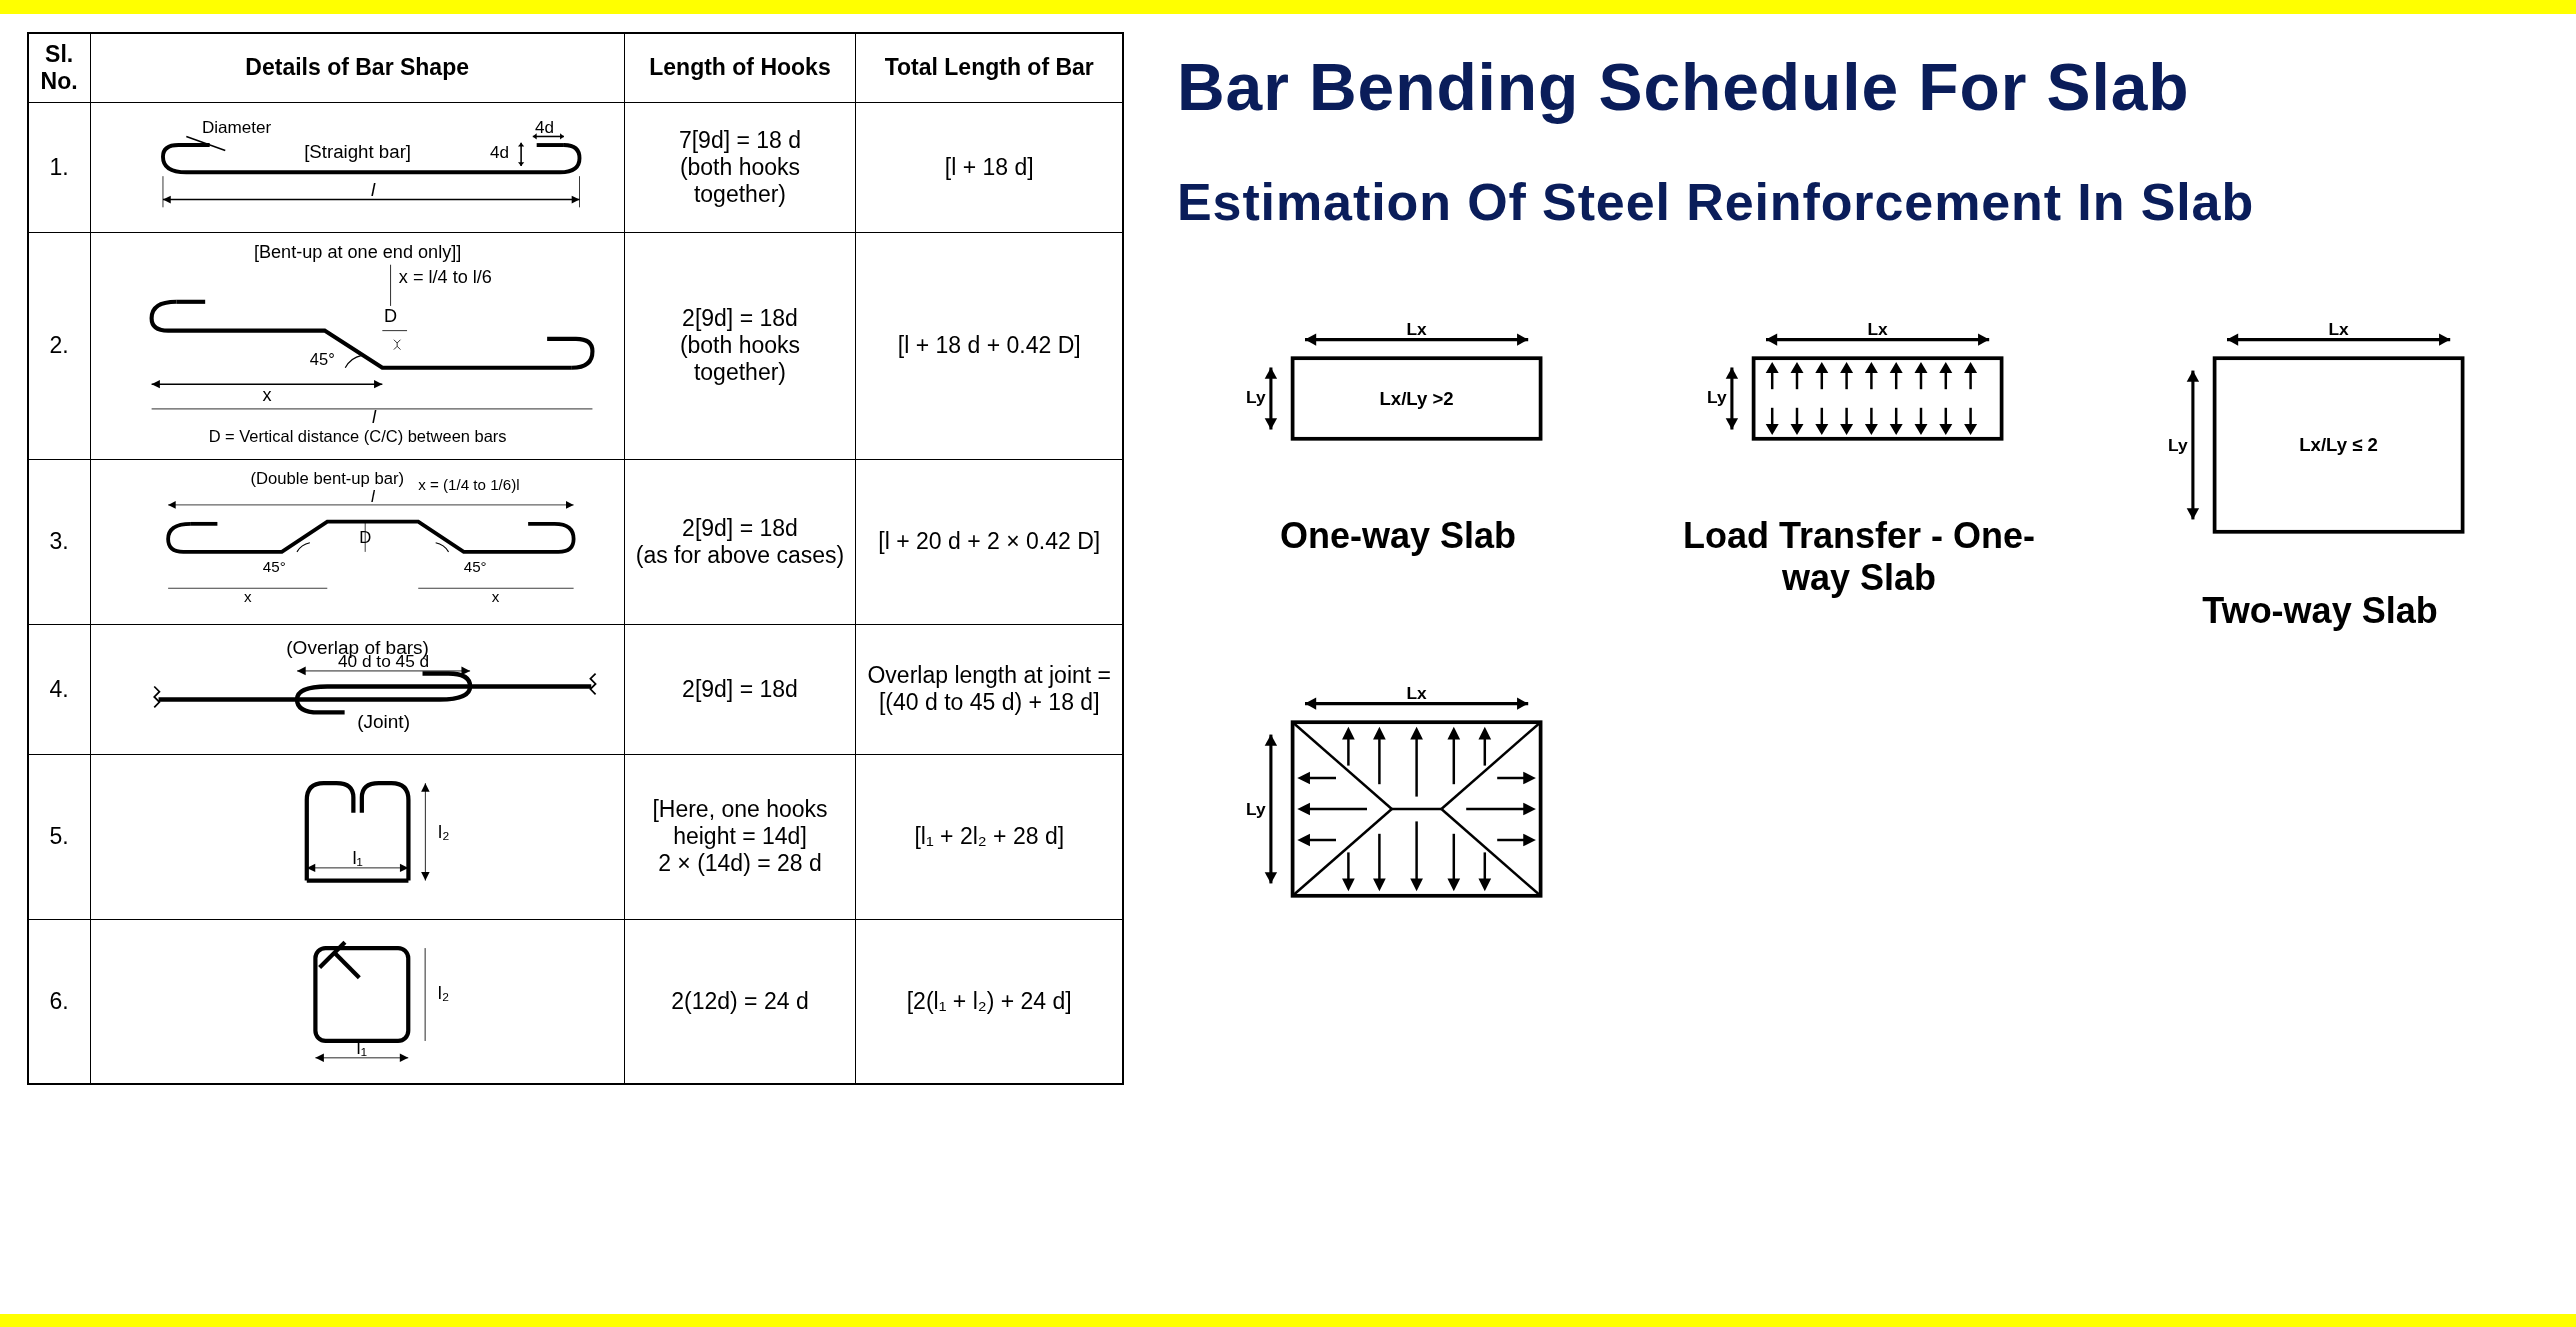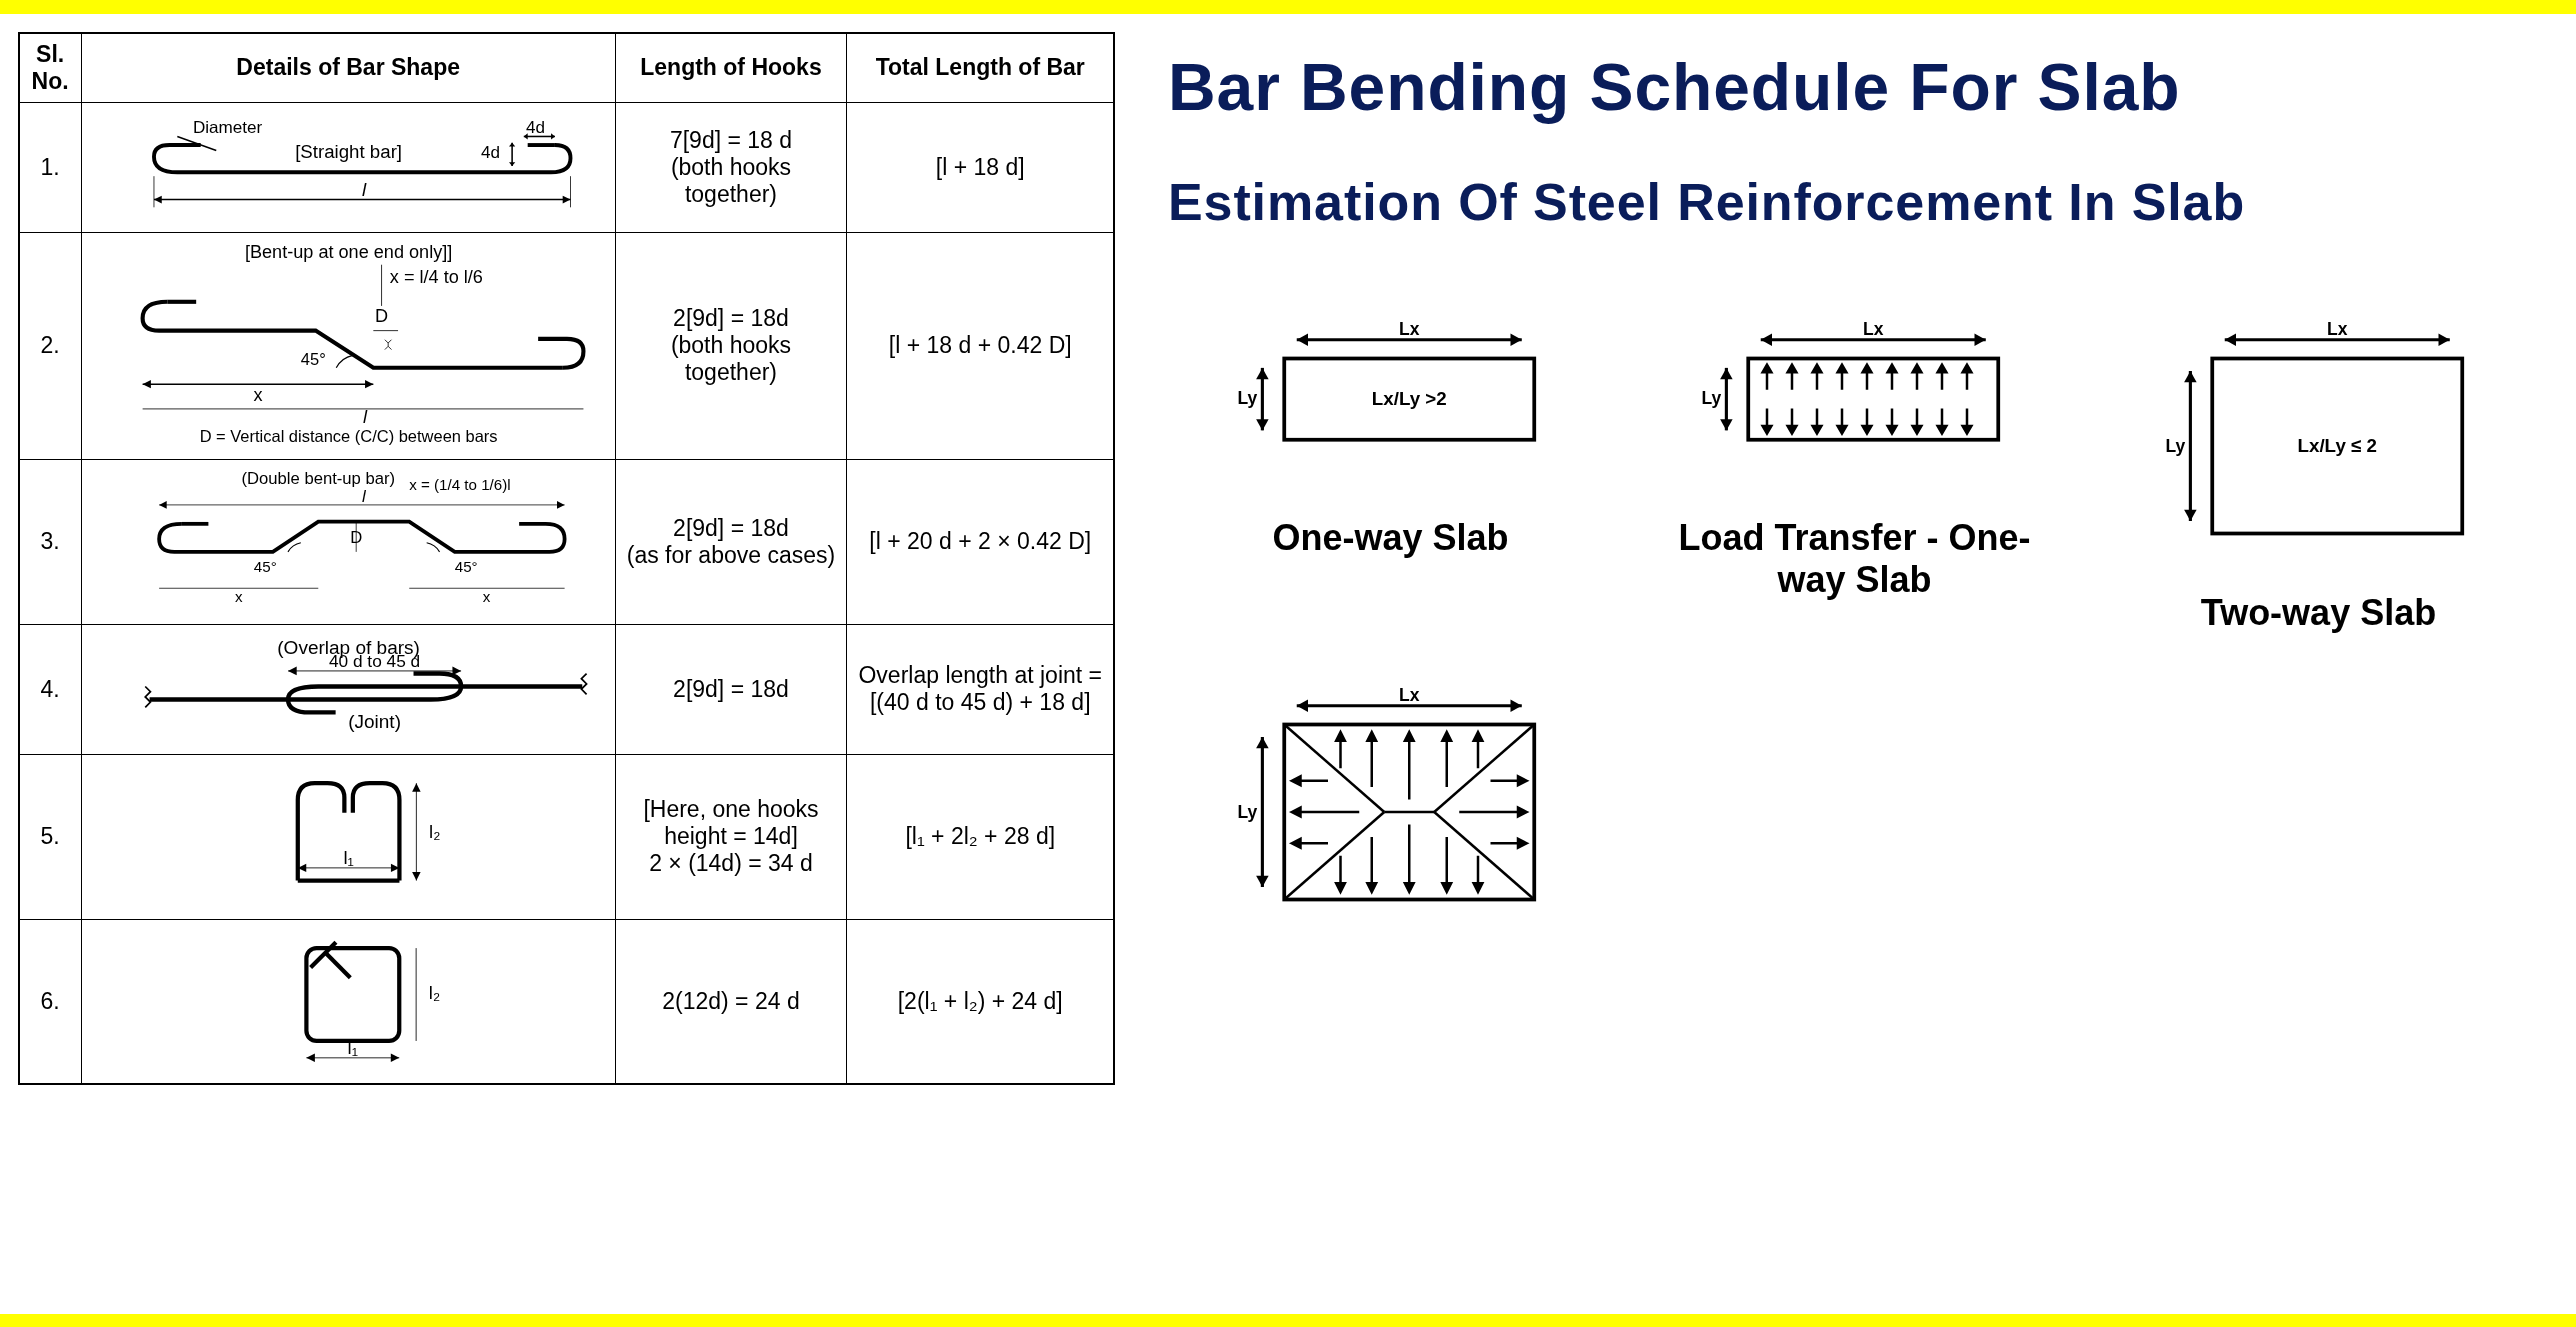--- a/index.html
+++ b/index.html
@@ -5,21 +5,21 @@
 * { box-sizing: border-box; margin: 0; padding: 0; }
 body {
   font-family: Arial, sans-serif;
   background: #fff;
   width: 2576px;
   height: 1328px;
   position: relative;
   border-top: 14px solid #ffff00;
   border-bottom: 14px solid #ffff00;
 }
-.container { display: flex; height: 100%; }
+.container { display: flex; height: 100%; padding-left: 9px; }
 .left-panel { width: 1133px; padding: 17.7px; }
 .right-panel { flex: 1; padding: 17.7px 35px; }
 .bbs-table { width: 100%; border-collapse: collapse; border: 2.7px solid #000; }
 .bbs-table th, .bbs-table td { border: 1.8px solid #000; padding: 7px; vertical-align: middle; text-align: center; font-size: 23px; }
 .bbs-table th { font-weight: bold; background: #fff; }
 .th-sl { width: 62px; }
 .th-details { width: 531px; }
 .th-hooks { width: 230px; }
 .th-total { width: 266px; }
 .shape-cell { position: relative; height: 159px; }
@@ -182,21 +182,21 @@
 <path d="M 380 25 l -5 10 l 10 0 z" fill="#000"></path>
                 <path d="M 380 140 l -5 -10 l 10 0 z" fill="#000"></path>
 <text x="395" y="90" font-size="22">l₂</text>
 <line x1="240" y1="125" x2="360" y2="125" stroke="#000" stroke-width="1"></line>
 <path d="M 240 125 l 10 -5 l 0 10 z" fill="#000"></path>
                 <path d="M 360 125 l -10 -5 l 0 10 z" fill="#000"></path>
 <text x="300" y="120" font-size="22" text-anchor="middle">l₁</text>
 </svg>
 </td>
 <td style="white-space:pre-line">[Here, one hooks height = 14d]
-2 × (14d) = 34 d</td>
+2 × (14d) = 28 d</td>
 <td>[l₁ + 2l₂ + 28 d]</td>
 </tr>
 
 <tr>
 <td>6.</td>
 <td class="shape-cell">
 <svg class="shape-svg" viewBox="0 0 600 170" style="font-size:26px">
 <rect x="250" y="25" width="110" height="110" rx="12" fill="none" stroke="#000" stroke-width="5"></rect>
 <line x1="255" y1="48" x2="285" y2="18" stroke="#000" stroke-width="5"></line>
 <line x1="272" y1="30" x2="302" y2="60" stroke="#000" stroke-width="5"></line>

